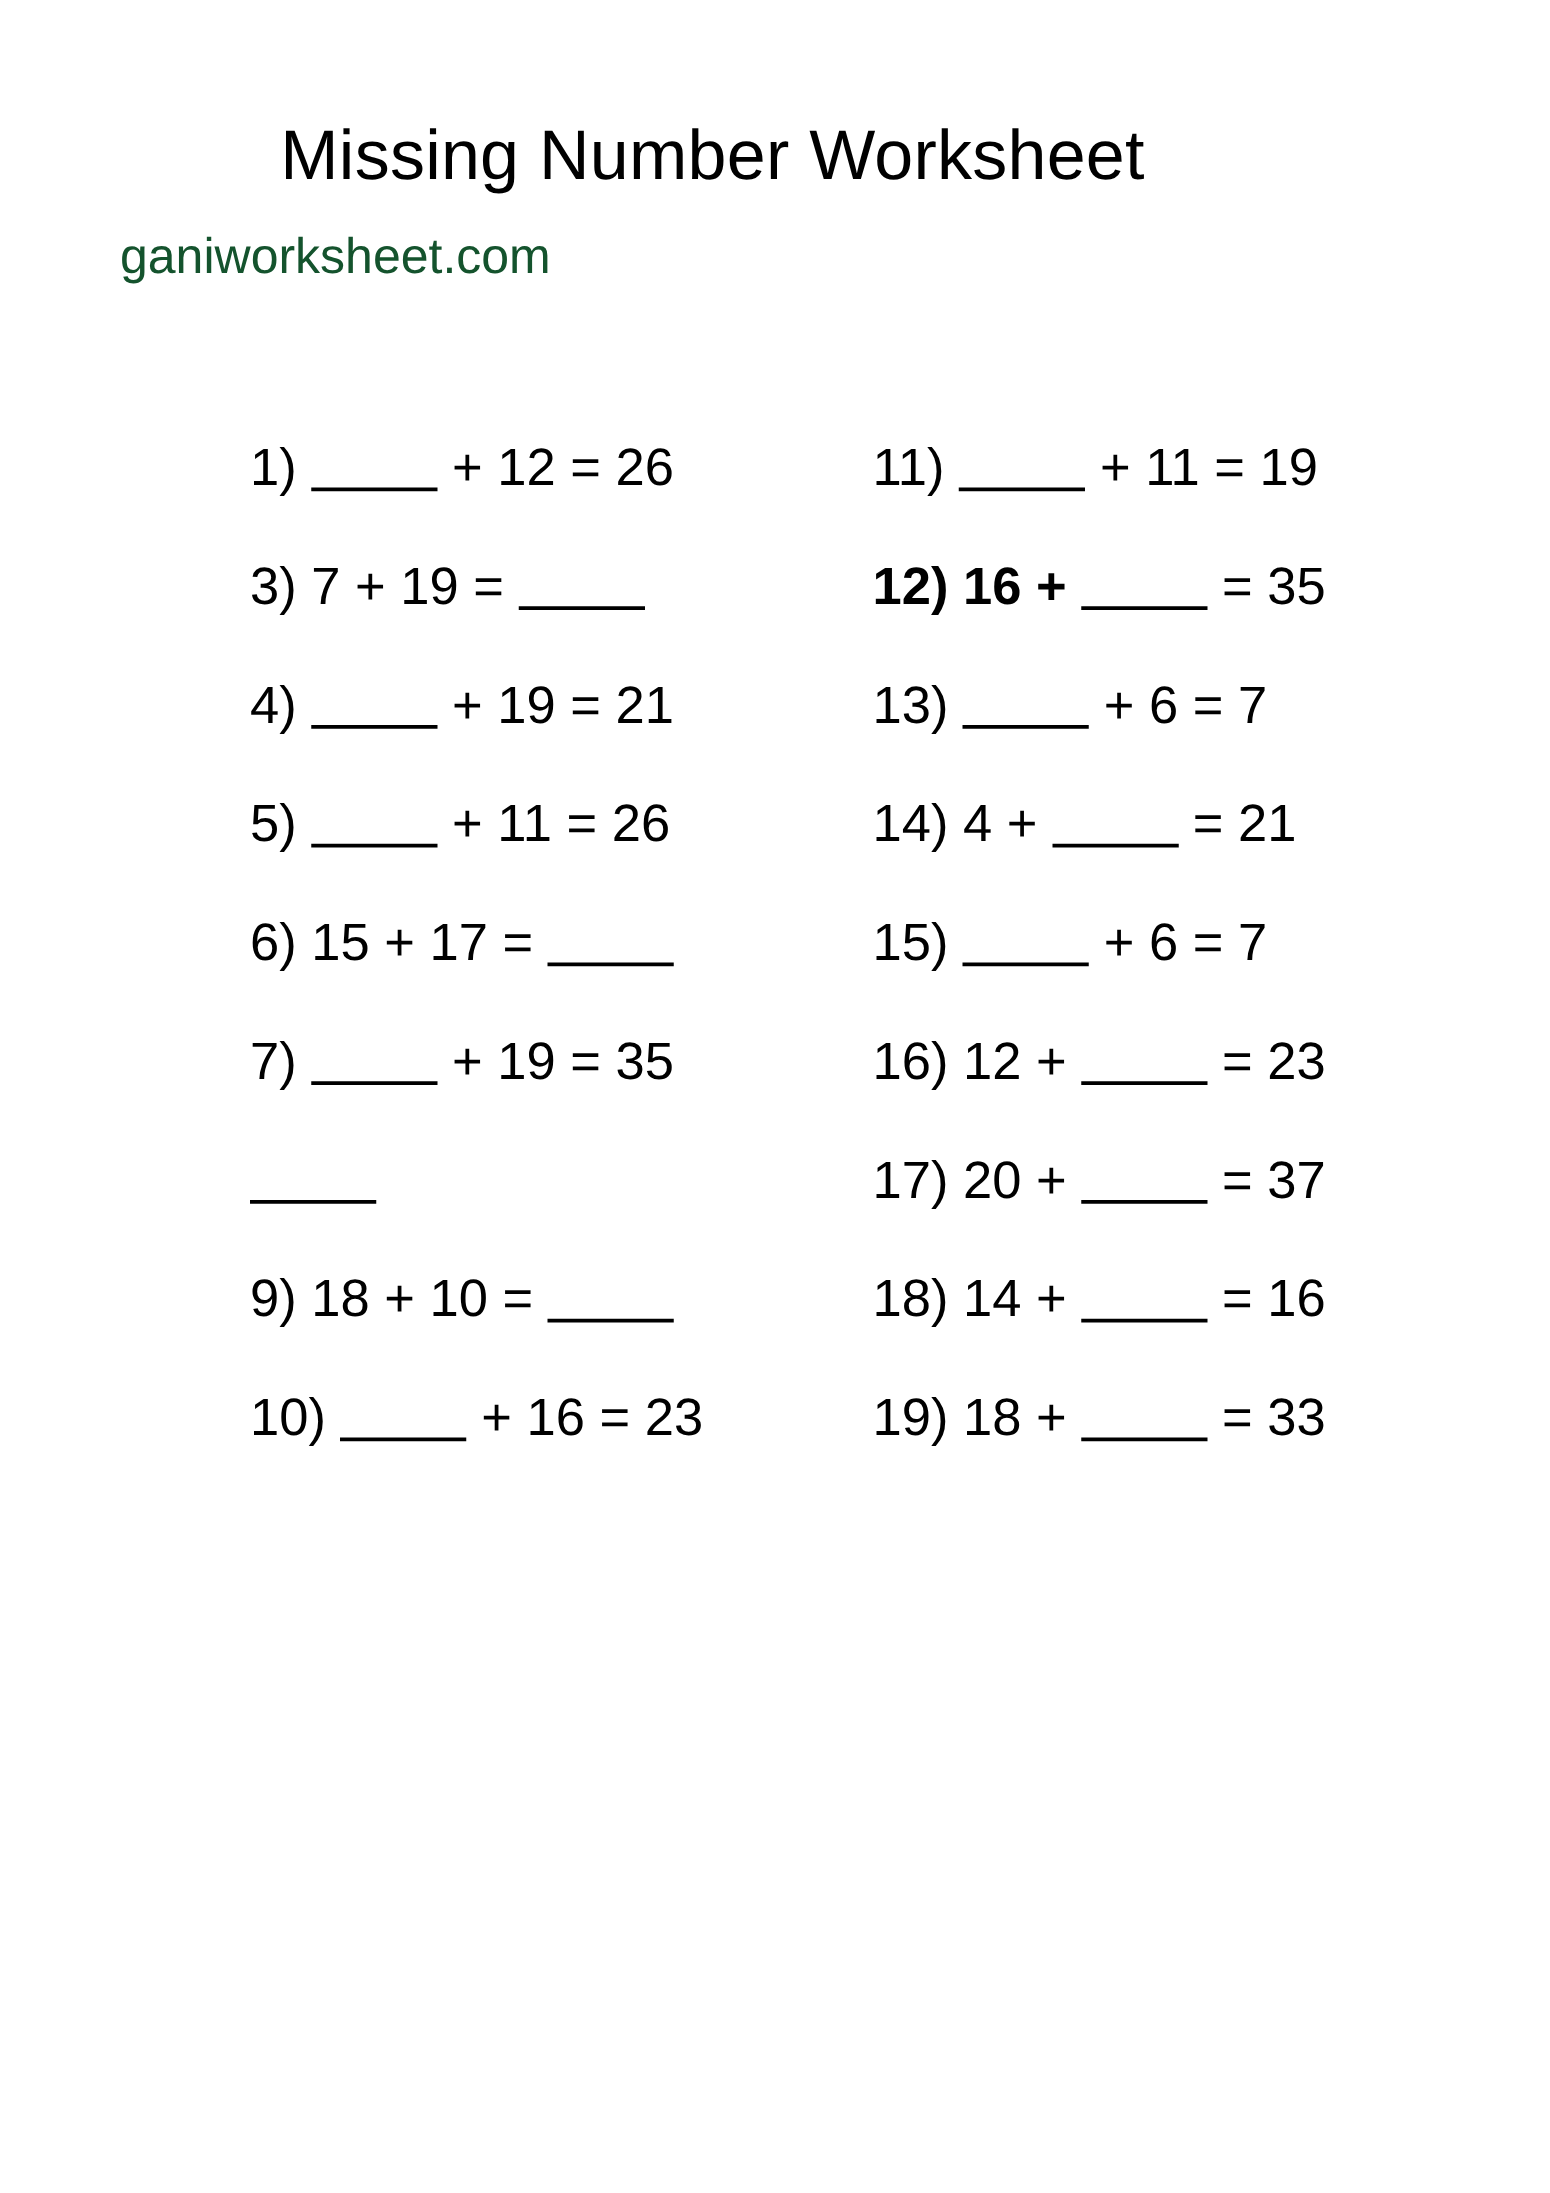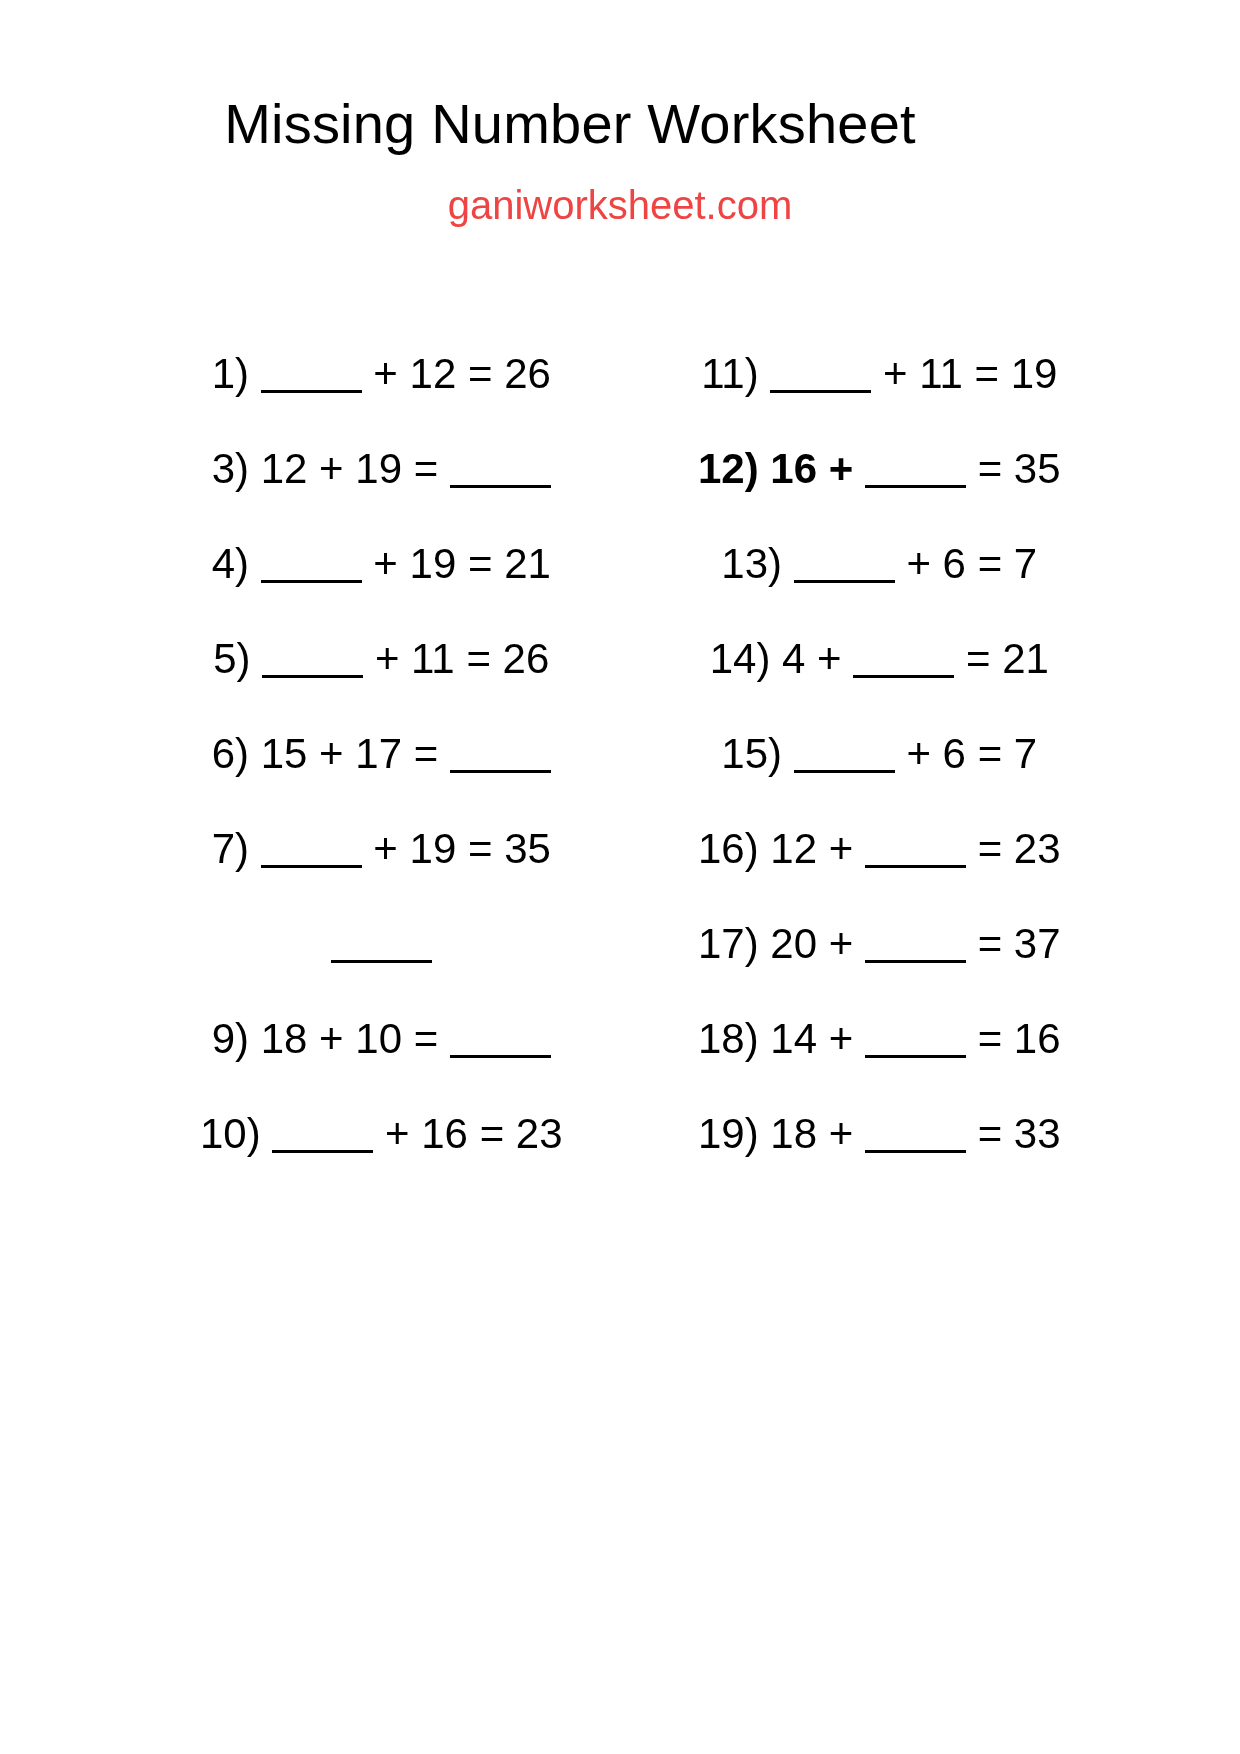--- a/index.html
+++ b/index.html
@@ -26,31 +26,30 @@
       letter-spacing: 0.2px;
       padding-left: 96px;
       box-sizing: border-box;
       white-space: nowrap;
     }
     .subtitle {
       position: absolute;
       left: 0;
       width: 1240px;
       top: 181px;
-      text-align: center;
       font-size: 40px;
       line-height: 48px;
-      color: #ef4444;
+      color: #14532d;
+      padding-left: 96px;
       box-sizing: border-box;
       white-space: nowrap;
     }
     .column {
       position: absolute;
       top: 350px;
-      text-align: center;
     }
     .column.left { left: 200px; }
     .column.right { left: 698px; }
     .problem {
       font-size: 42px;
       line-height: 48px;
       height: 95px;
       white-space: nowrap;
     }
     .problem .part { display: inline; }
@@ -64,21 +63,21 @@
     }
   </style>
 </head>
 <body>
 
 <div class="title">Missing Number Worksheet</div>
 <div class="subtitle">ganiworksheet.com</div>
 
 <div class="column left">
   <div class="problem"><span class="part" style="white-space: pre;">1) </span><span class="blank"></span><span class="part" style="white-space: pre;"> + 12 = 26</span></div>
-  <div class="problem"><span class="part" style="white-space: pre;">3) 12 + 19 = </span><span class="blank"></span><span class="part" style="white-space: pre;"></span></div>
+  <div class="problem"><span class="part" style="white-space: pre;">3) 7 + 19 = </span><span class="blank"></span><span class="part" style="white-space: pre;"></span></div>
   <div class="problem"><span class="part" style="white-space: pre;">4) </span><span class="blank"></span><span class="part" style="white-space: pre;"> + 19 = 21</span></div>
   <div class="problem"><span class="part" style="white-space: pre;">5) </span><span class="blank"></span><span class="part" style="white-space: pre;"> + 11 = 26</span></div>
   <div class="problem"><span class="part" style="white-space: pre;">6) 15 + 17 = </span><span class="blank"></span><span class="part" style="white-space: pre;"></span></div>
   <div class="problem"><span class="part" style="white-space: pre;">7) </span><span class="blank"></span><span class="part" style="white-space: pre;"> + 19 = 35</span></div>
   <div class="problem"><span class="blank"></span><span class="part" style="white-space: pre;"></span></div>
   <div class="problem"><span class="part" style="white-space: pre;">9) 18 + 10 = </span><span class="blank"></span><span class="part" style="white-space: pre;"></span></div>
   <div class="problem"><span class="part" style="white-space: pre;">10) </span><span class="blank"></span><span class="part" style="white-space: pre;"> + 16 = 23</span></div>
 </div>
 
 <div class="column right">

